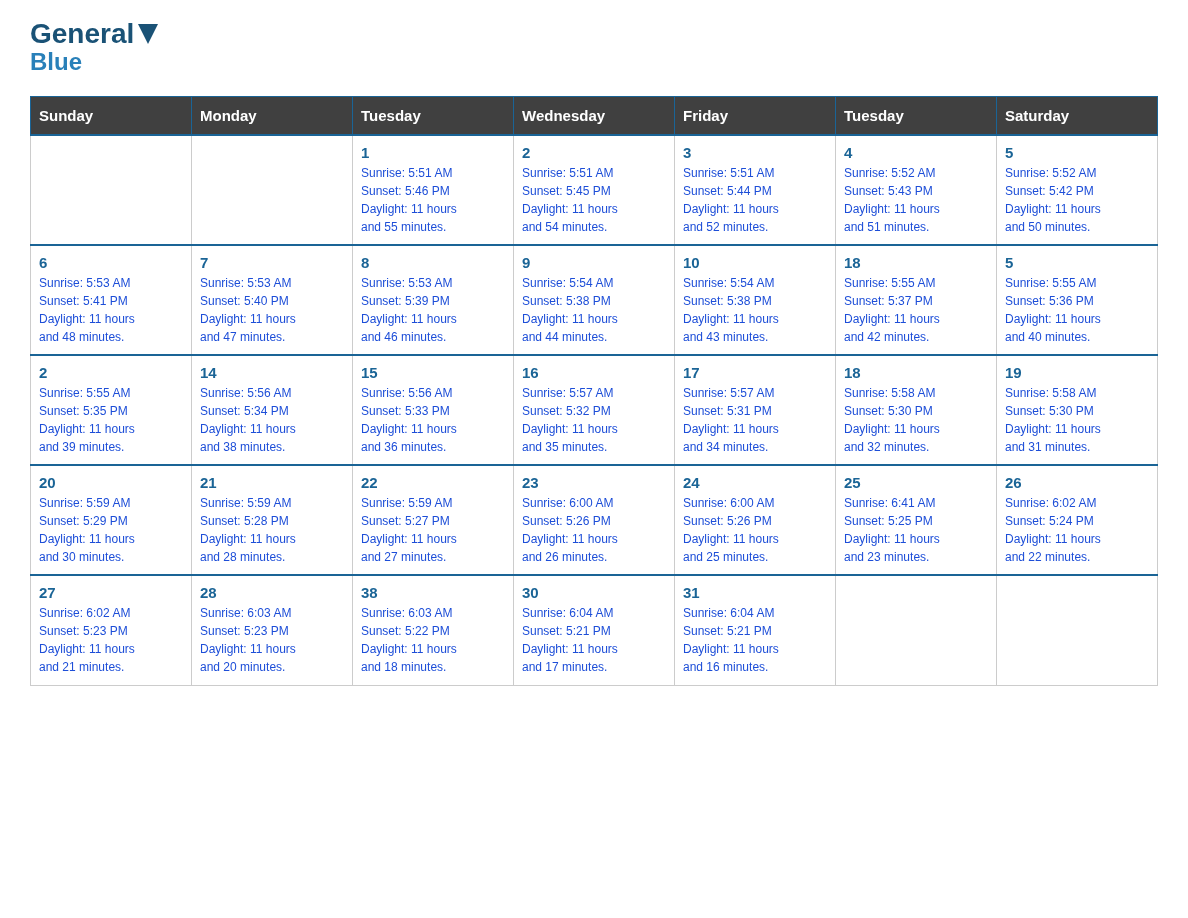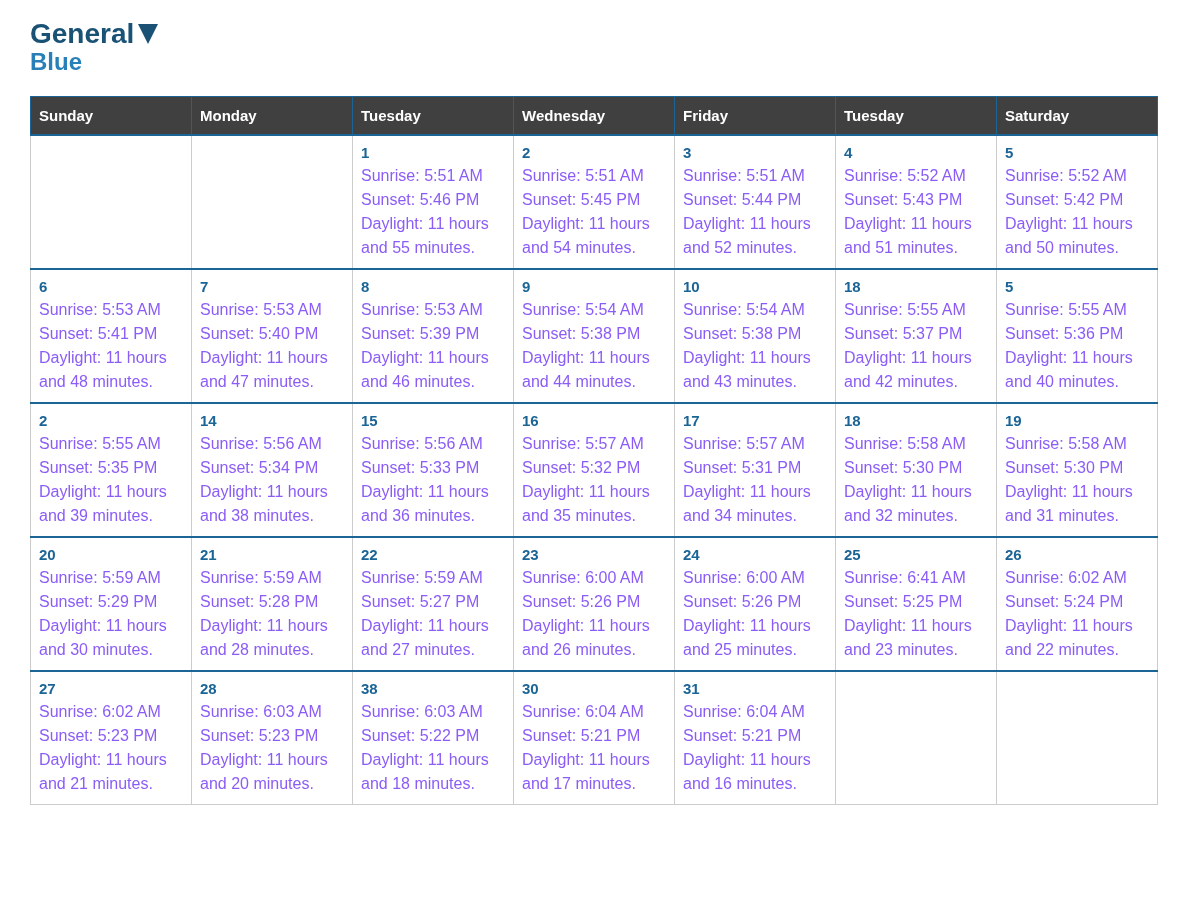--- a/index.html
+++ b/index.html
@@ -74,23 +74,23 @@
       color: #333;
     }
     .calendar td .day-num {
       font-size: 15px;
       font-weight: bold;
       color: #1a6496;
       display: block;
       margin-bottom: 3px;
     }
     .calendar td .day-info {
-      font-size: 16px;
+      font-size: 12px;
       line-height: 1.5;
-      color: #8b5cf6;
+      color: #1d4ed8;
     }
     .calendar tr.week-row td {
       border-top: 2px solid #1a6496;
     }
     .empty-cell {
       background: #fff;
     }
   </style>
 </head>
 <body>

